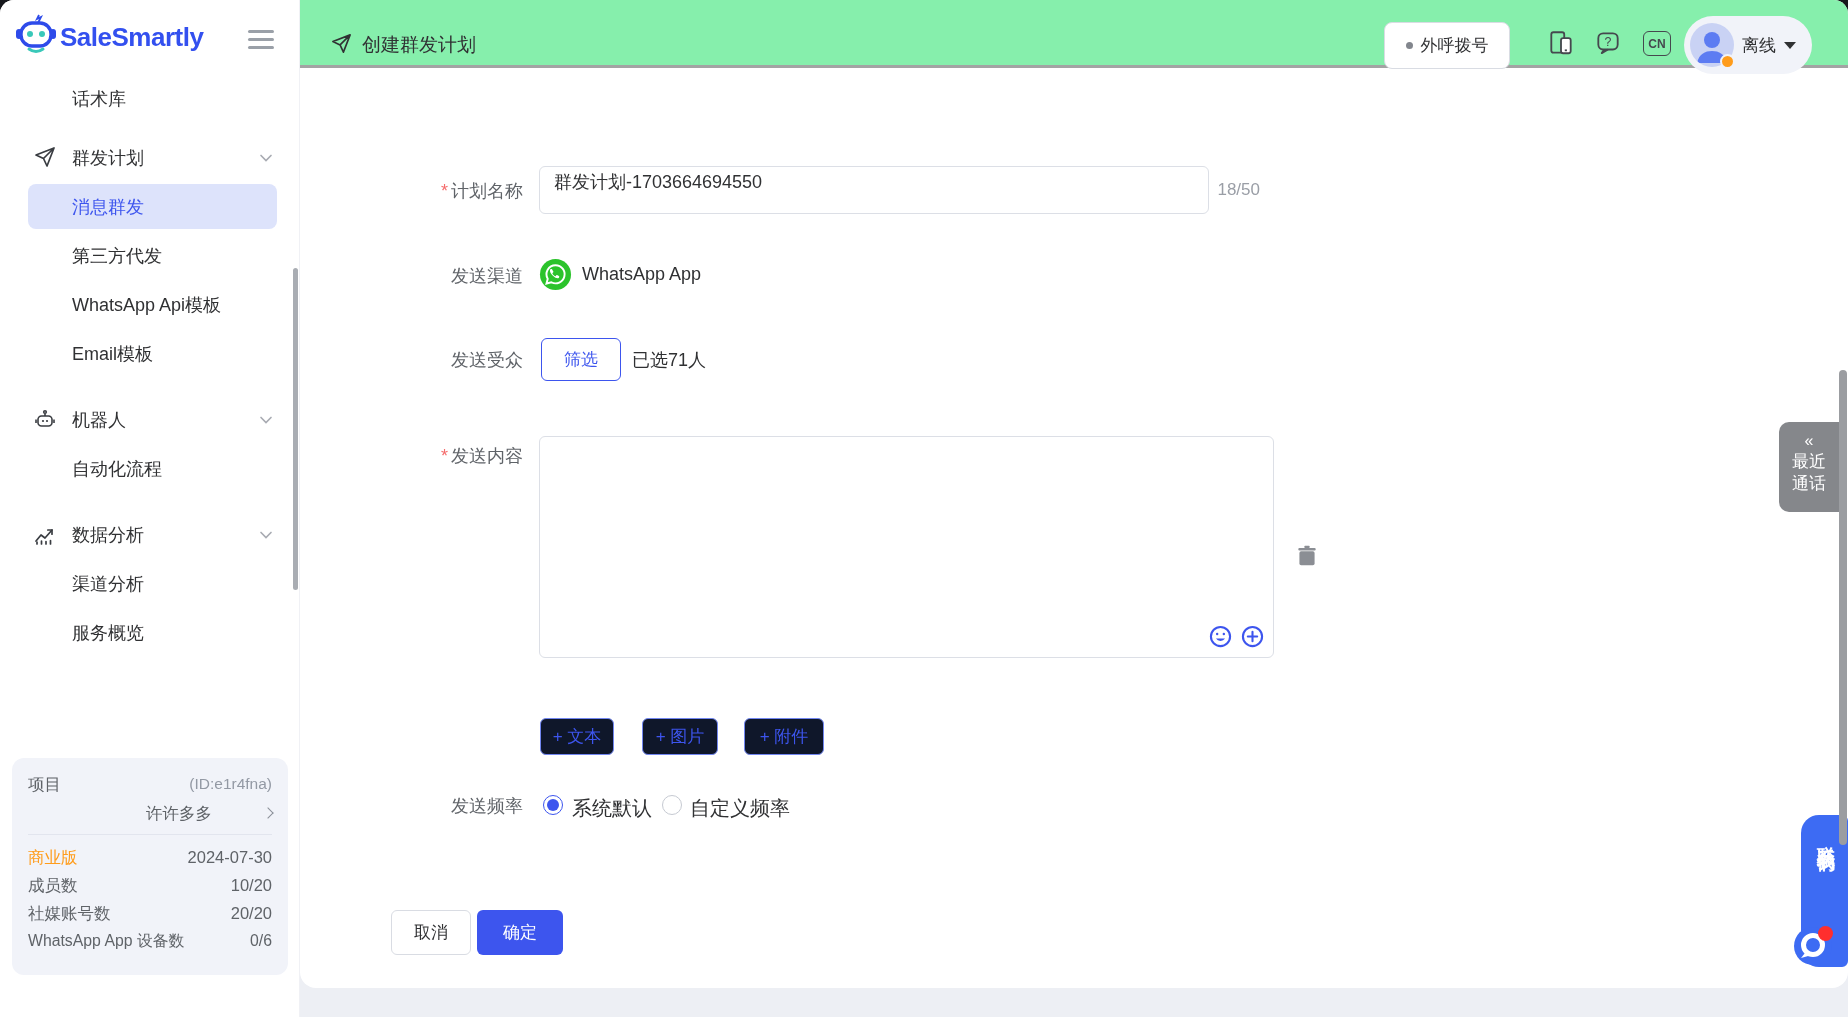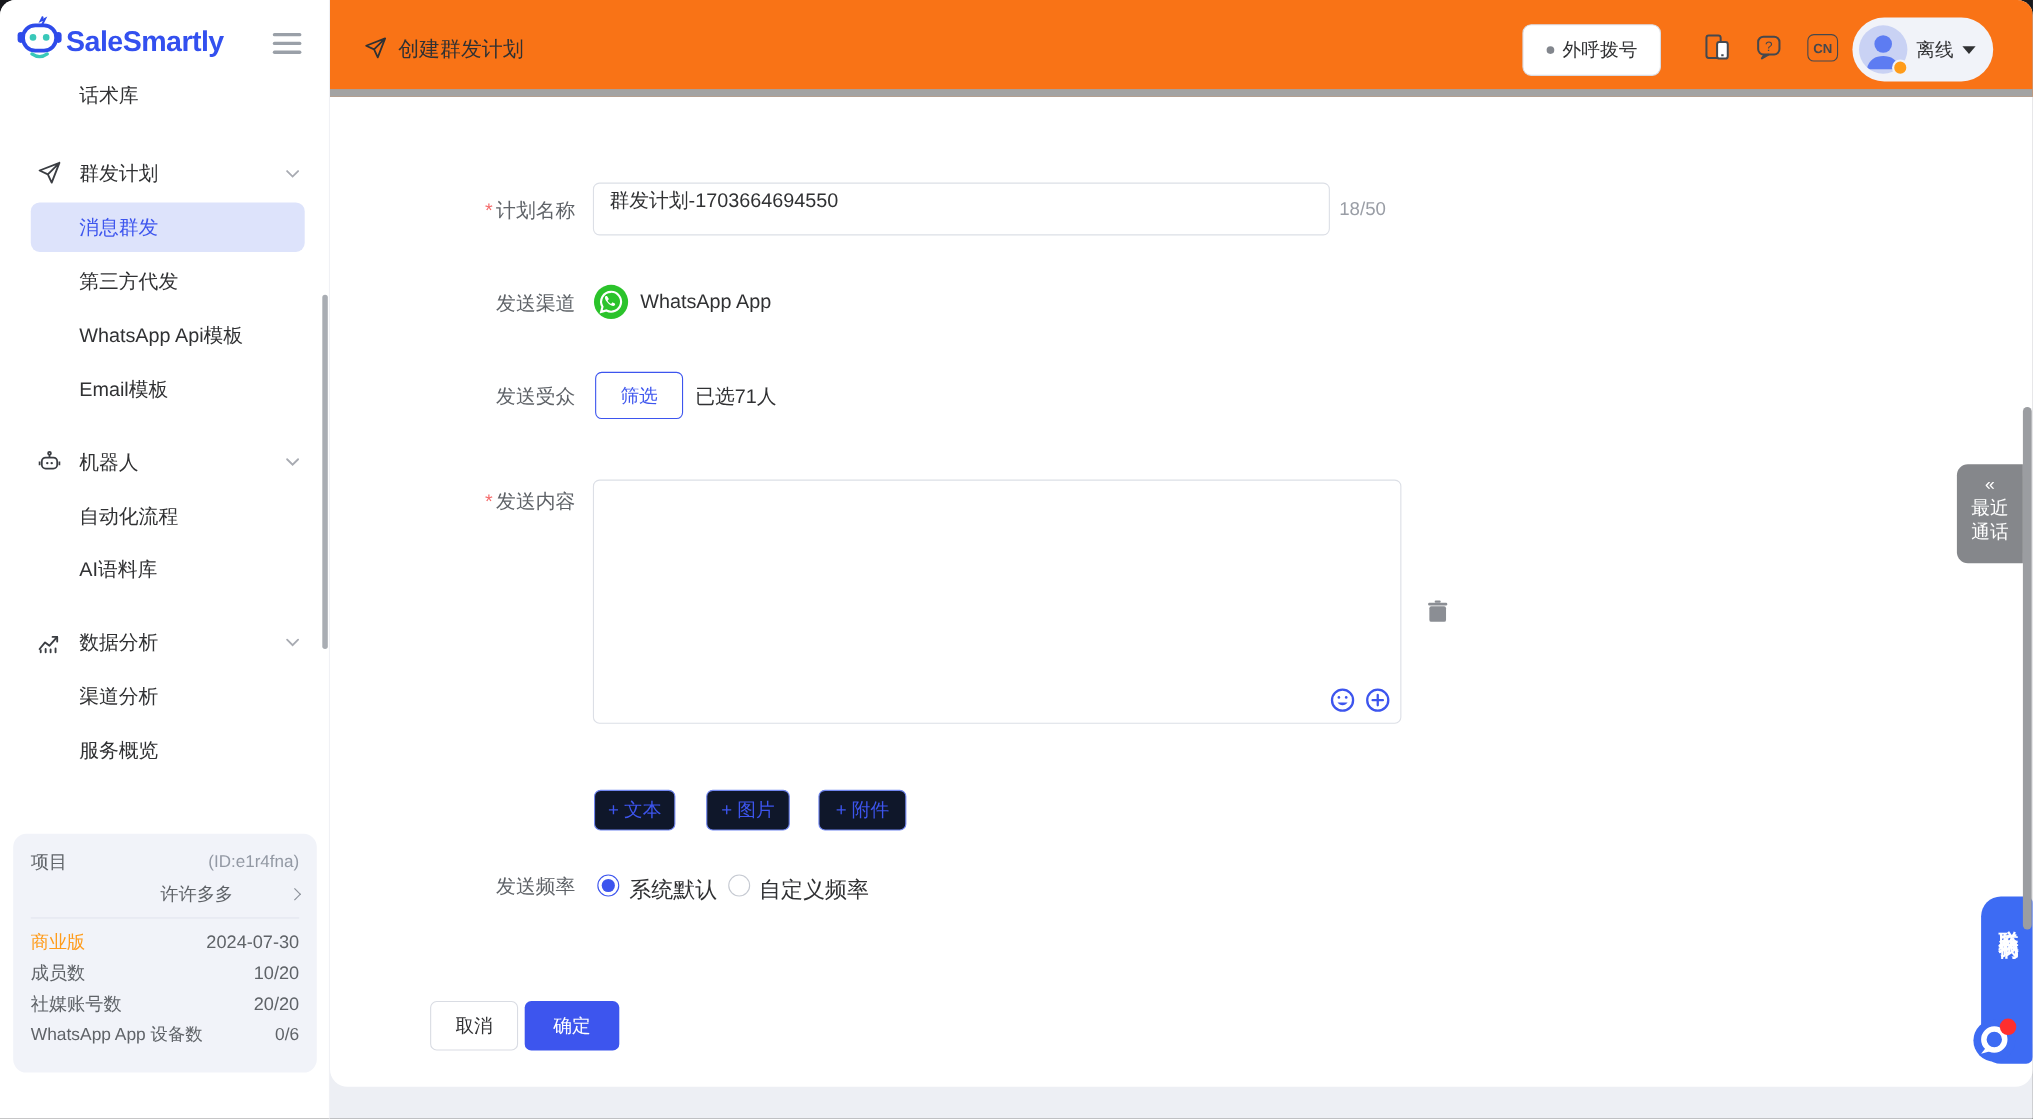--- a/index.html
+++ b/index.html
@@ -8,21 +8,21 @@
 
   
   .sidebar{position:absolute;left:0;top:0;width:300px;height:1017px;background:#fff;border-right:1px solid #f0f1f5;z-index:4;}
   .brand-row{position:absolute;left:0;top:0;width:300px;height:78px;}
   .brand-logo{position:absolute;left:14px;top:12px;width:44px;height:44px;}
   .brand-name{position:absolute;left:60px;top:22px;font-size:26px;font-weight:bold;color:#3350ef;letter-spacing:-.5px;}
   .hamburger{position:absolute;left:248px;top:30px;width:26px;height:19px;cursor:pointer;}
   .hamburger i{display:block;height:2.6px;background:#9aa0a8;border-radius:2px;margin-bottom:5.4px;}
   .nav{position:absolute;left:0;top:78px;width:300px;height:676px;overflow:hidden;}
   .nav-item{position:relative;height:49px;display:flex;align-items:center;padding-left:72px;font-size:18px;color:#303133;cursor:pointer;}
-  .nav-item.first{margin-top:-16px;}
+  .nav-item.first{margin-top:-16px;align-items:flex-end;}
   .nav-item.mt22{margin-top:22px;}
   .nav-item.mt17{margin-top:17px;}
   .nav-icon{position:absolute;left:33px;top:12px;width:24px;height:24px;}
   .nav-chevron{position:absolute;right:24px;top:15px;width:20px;height:20px;}
   .nav-label{position:relative;z-index:1;}
   .nav-item.active::before{content:'';position:absolute;left:28px;right:23px;top:2px;bottom:2px;background:#dde3fb;border-radius:8px;}
   .nav-item.active .nav-label{color:#3d55ee;}
   .side-scroll{position:absolute;left:293px;top:268px;width:5px;height:322px;background:#a9adb3;border-radius:3px;z-index:6;}
 
   
@@ -30,21 +30,21 @@
   .p-row{display:flex;justify-content:space-between;align-items:center;line-height:22px;}
   .p-row.r2{justify-content:flex-end;margin-top:7px;color:#5f6368;cursor:pointer;}
   .p-chev{display:inline-block;width:8px;height:8px;border-right:1.8px solid #8a8f98;border-top:1.8px solid #8a8f98;transform:rotate(45deg);margin-left:8px;}
   .p-div{height:1px;background:#e2e5ee;margin:10px 0 11px;}
   .p-id{color:#9399a4;font-size:15.5px;}
   .p-plan{color:#ff9c1b;}
   .p-row.stat{margin-top:6px;}
   .p-row.stat.small{font-size:15.8px;}
 
   
-  .header{position:absolute;left:300px;top:0;right:0;height:88px;background:#f97316;border-bottom:7px solid #a3a3a3;z-index:3;}
+  .header{position:absolute;left:300px;top:0;right:0;height:68px;background:#86efac;border-bottom:3px solid #a3a3a3;z-index:3;}
   .title-icon{position:absolute;left:30px;top:32px;width:23px;height:23px;}
   .page-title{position:absolute;left:62px;top:32px;font-size:19px;color:#303133;}
   .btn-call{position:absolute;left:1084px;top:22px;width:126px;height:47px;border:1px solid #d9dce3;border-radius:8px;background:#fff;display:flex;align-items:center;justify-content:center;font-size:17px;color:#303133;cursor:pointer;}
   .btn-call .dot{width:7px;height:7px;border-radius:50%;background:#82868d;margin-right:8px;}
   .h-icon{position:absolute;top:29px;width:28px;height:28px;cursor:pointer;}
   .i-device{left:1247px;}
   .i-help{left:1294px;}
   .i-cn{left:1343px;top:31px;width:28px;height:25px;border:1.7px solid #45484e;border-radius:6px;display:flex;align-items:center;justify-content:center;font-size:12px;font-weight:bold;color:#45484e;}
   .user-pill{position:absolute;left:1384px;top:16px;width:128px;height:58px;background:#f1f3f9;border-radius:29px;cursor:pointer;}
   .avatar{position:absolute;left:6px;top:7px;width:44px;height:44px;border-radius:50%;background:#c9d2f4;overflow:hidden;}
@@ -152,23 +152,20 @@
             <path d="M3 12.5v3.5M21 12.5v3.5"></path>
           </svg>
         <span class="nav-label">机器人</span>
         <svg class="nav-chevron" viewBox="0 0 24 24" fill="none" stroke="#a8abb2" stroke-width="2" stroke-linecap="round">
             <path d="M6 9l6 6 6-6"></path>
           </svg>
       </div>
       <div class="nav-item sub">
         <span class="nav-label">自动化流程</span>
       </div>
-      <div class="nav-item sub">
-        <span class="nav-label">AI语料库</span>
-      </div>
       <div class="nav-item section mt17">
         <svg class="nav-icon" viewBox="0 0 24 24" fill="none" stroke="#3a3d42" stroke-width="1.7" stroke-linecap="round" stroke-linejoin="round">
             <path d="M3 19 L8 13 L12 16 L19 8"></path>
             <path d="M14.8 8H19v4.2"></path>
             <path d="M4 22v-2M8.5 22v-3M13 22v-2.5M17.5 22v-3.5"></path>
           </svg>
         <span class="nav-label">数据分析</span>
         <svg class="nav-chevron" viewBox="0 0 24 24" fill="none" stroke="#a8abb2" stroke-width="2" stroke-linecap="round">
             <path d="M6 9l6 6 6-6"></path>
           </svg>

